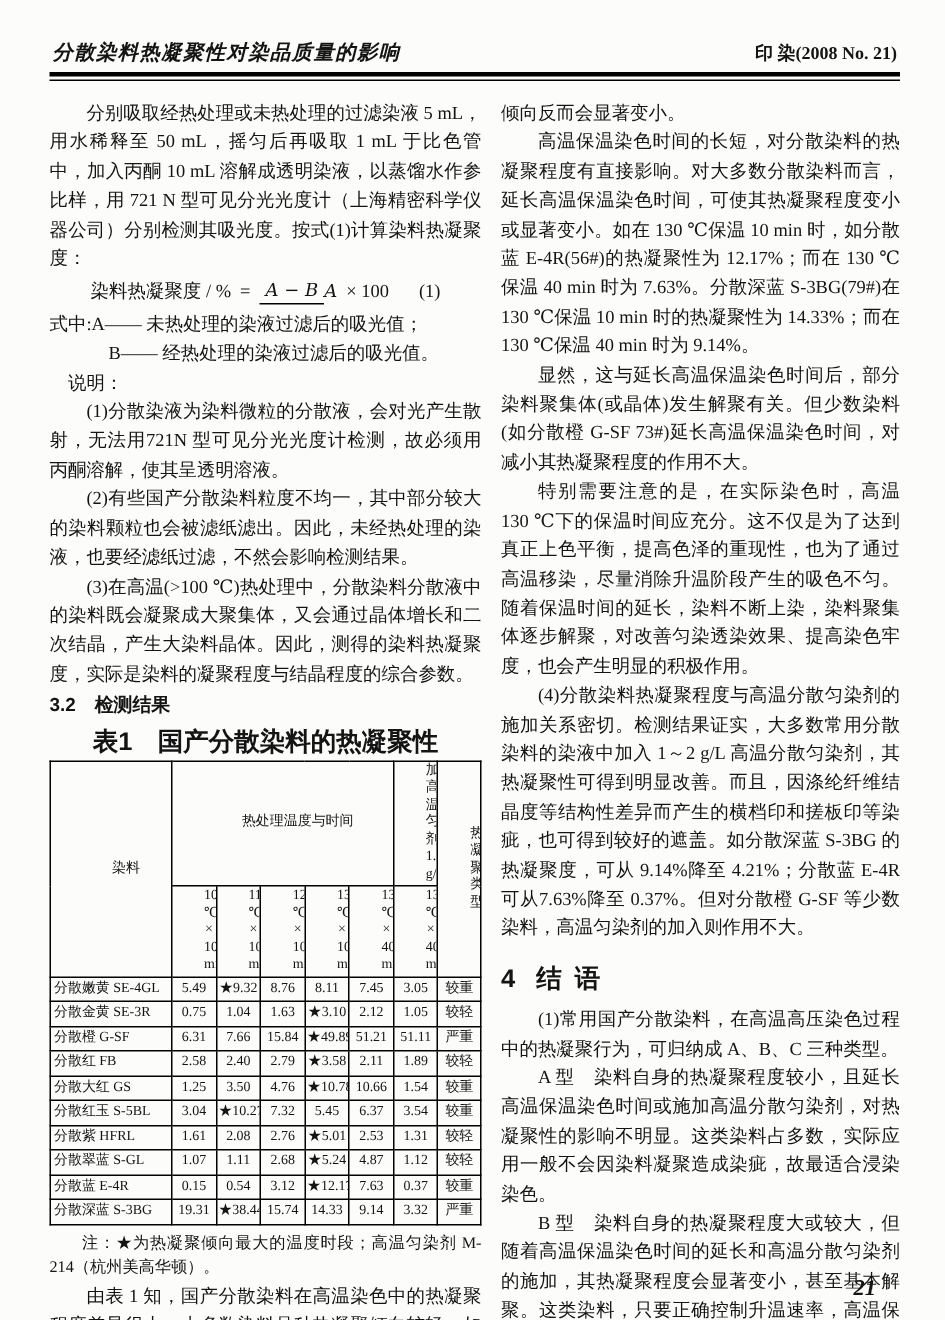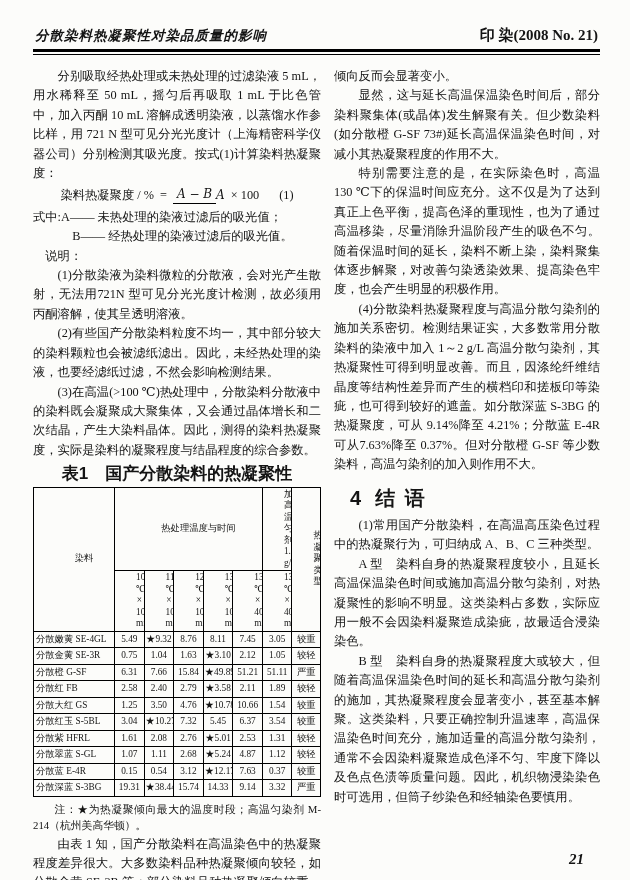--- a/index.html
+++ b/index.html
@@ -10,21 +10,21 @@
     background:#fcfcfa;
     color:#141414;
     font-family:"Liberation Serif","DejaVu Serif",serif;
     overflow:hidden;
     box-sizing:border-box;
     padding:26px 30px 0 33px;
   }
   
   .runhead{display:flex;justify-content:space-between;align-items:baseline;padding:0 2px 4px 2px;}
   .runhead .title{font-size:13.5px;font-weight:bold;font-style:italic;letter-spacing:1px;}
-  .runhead .journal{font-size:15px;font-weight:bold;margin-left:10px;}
+  .runhead .journal{font-size:12px;font-weight:bold;margin-left:10px;}
   .rule-thick{height:0;border-top:3px solid #000;}
   .rule-thin{height:0;border-top:1px solid #000;margin-top:2px;margin-bottom:12px;}
 
   
   .cols{display:flex;gap:13px;}
   .col{font-size:12.3px;line-height:19.4px;text-align:justify;}
   .col.left{width:288px;flex:none;}
   .col.right{width:266px;flex:none;}
   p.para{margin:0;text-indent:2em;}
   p.noindent{margin:0;text-indent:0;}
@@ -35,21 +35,21 @@
     font-family:"DejaVu Serif",serif;font-style:italic;line-height:1.15;font-size:12px;}
   .formula .frac .num{border-bottom:1.3px solid #000;padding:0 4px 1px 4px;}
   .formula .ftag{margin-left:14px;}
 
   .where-b{margin:0;text-indent:3.2em;}
 
   
   .h-small{font-family:"Liberation Sans","DejaVu Sans",sans-serif;font-weight:bold;
     font-size:12.6px;margin:2px 0;text-indent:0;}
   .h-big{font-family:"Liberation Sans","DejaVu Sans",sans-serif;font-weight:bold;
-    font-size:20px;margin:14px 0 8px 16px;text-indent:0;letter-spacing:2px;}
+    font-size:17px;margin:14px 0 8px 0;text-indent:0;letter-spacing:2px;}
   .h-big .num{margin-right:14px;letter-spacing:0;}
 
   
   .tbl-caption{font-family:"Liberation Sans","DejaVu Sans",sans-serif;font-weight:bold;
     font-size:17px;text-align:center;margin:4px 0 3px 0;text-indent:0;}
   table.dyes{border-collapse:collapse;width:100%;table-layout:fixed;
     font-size:9.3px;line-height:11.5px;}
   table.dyes th,table.dyes td{border:1px solid #000;padding:1px 1px;text-align:center;
     overflow:hidden;}
   table.dyes th{font-weight:normal;padding-left:21px;}
@@ -91,20 +91,21 @@
       </div>
 
       <p class="noindent">式中:A—— 未热处理的染液过滤后的吸光值；</p>
       <p class="where-b">B—— 经热处理的染液过滤后的吸光值。</p>
 
       <p class="noindent" style="text-indent:1em">说明：</p>
       <p class="para">(1)分散染液为染料微粒的分散液，会对光产生散射，无法用721N 型可见分光光度计检测，故必须用丙酮溶解，使其呈透明溶液。</p>
       <p class="para">(2)有些国产分散染料粒度不均一，其中部分较大的染料颗粒也会被滤纸滤出。因此，未经热处理的染液，也要经滤纸过滤，不然会影响检测结果。</p>
       <p class="para">(3)在高温(&gt;100 ℃)热处理中，分散染料分散液中的染料既会凝聚成大聚集体，又会通过晶体增长和二次结晶，产生大染料晶体。因此，测得的染料热凝聚度，实际是染料的凝聚程度与结晶程度的综合参数。</p>
 
+      <p class="h-small">3.2　检测结果</p>
       <p class="tbl-caption">表1　国产分散染料的热凝聚性</p>
 
       <table class="dyes">
         <colgroup>
           <col class="c-dye">
             <col class="c-val">
             <col class="c-val">
             <col class="c-val">
           <col class="c-val">
             <col class="c-val">
@@ -247,20 +248,21 @@
           </tbody>
       </table>
 
       <p class="tbl-note">注：★为热凝聚倾向最大的温度时段；高温匀染剂 M-214（杭州美高华顿）。</p>
       <p class="para">由表 1 知，国产分散染料在高温染色中的热凝聚程度差异很大。大多数染料品种热凝聚倾向较轻，如分散金黄 SE-3R 等；部分染料品种热凝聚倾向较重，如分散红玉 S-5BL 等；少数染料品种热凝聚严重，如分散橙 G-SF(73#)等。</p>
 
     </div>
 
     <div class="col right">
       <p class="noindent">倾向反而会显著变小。</p>
+      <p class="para">高温保温染色时间的长短，对分散染料的热凝聚程度有直接影响。对大多数分散染料而言，延长高温保温染色时间，可使其热凝聚程度变小或显著变小。如在 130 ℃保温 10 min 时，如分散蓝 E-4R(56#)的热凝聚性为 12.17%；而在 130 ℃保温 40 min 时为 7.63%。分散深蓝 S-3BG(79#)在 130 ℃保温 10 min 时的热凝聚性为 14.33%；而在 130 ℃保温 40 min 时为 9.14%。</p>
       <p class="para">显然，这与延长高温保温染色时间后，部分染料聚集体(或晶体)发生解聚有关。但少数染料(如分散橙 G-SF 73#)延长高温保温染色时间，对减小其热凝聚程度的作用不大。</p>
       <p class="para">特别需要注意的是，在实际染色时，高温 130 ℃下的保温时间应充分。这不仅是为了达到真正上色平衡，提高色泽的重现性，也为了通过高温移染，尽量消除升温阶段产生的吸色不匀。随着保温时间的延长，染料不断上染，染料聚集体逐步解聚，对改善匀染透染效果、提高染色牢度，也会产生明显的积极作用。</p>
       <p class="para">(4)分散染料热凝聚程度与高温分散匀染剂的施加关系密切。检测结果证实，大多数常用分散染料的染液中加入 1～2 g/L 高温分散匀染剂，其热凝聚性可得到明显改善。而且，因涤纶纤维结晶度等结构性差异而产生的横档印和搓板印等染疵，也可得到较好的遮盖。如分散深蓝 S-3BG 的热凝聚度，可从 9.14%降至 4.21%；分散蓝 E-4R 可从7.63%降至 0.37%。但对分散橙 G-SF 等少数染料，高温匀染剂的加入则作用不大。</p>
 
       <p class="h-big">
         <span class="num">4</span><span>结 语</span>
       </p>
 
       <p class="para">(1)常用国产分散染料，在高温高压染色过程中的热凝聚行为，可归纳成 A、B、C 三种类型。</p>
       <p class="para">A 型　染料自身的热凝聚程度较小，且延长高温保温染色时间或施加高温分散匀染剂，对热凝聚性的影响不明显。这类染料占多数，实际应用一般不会因染料凝聚造成染疵，故最适合浸染染色。</p>

